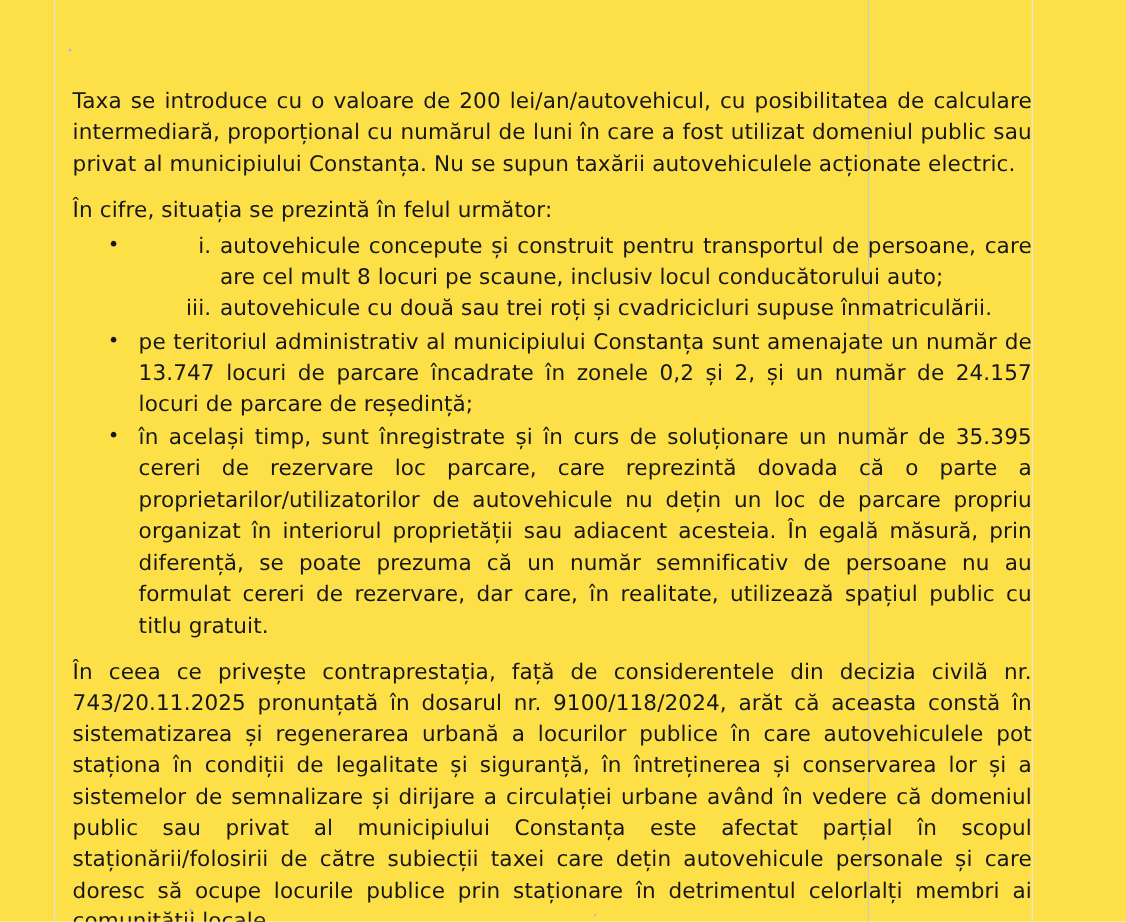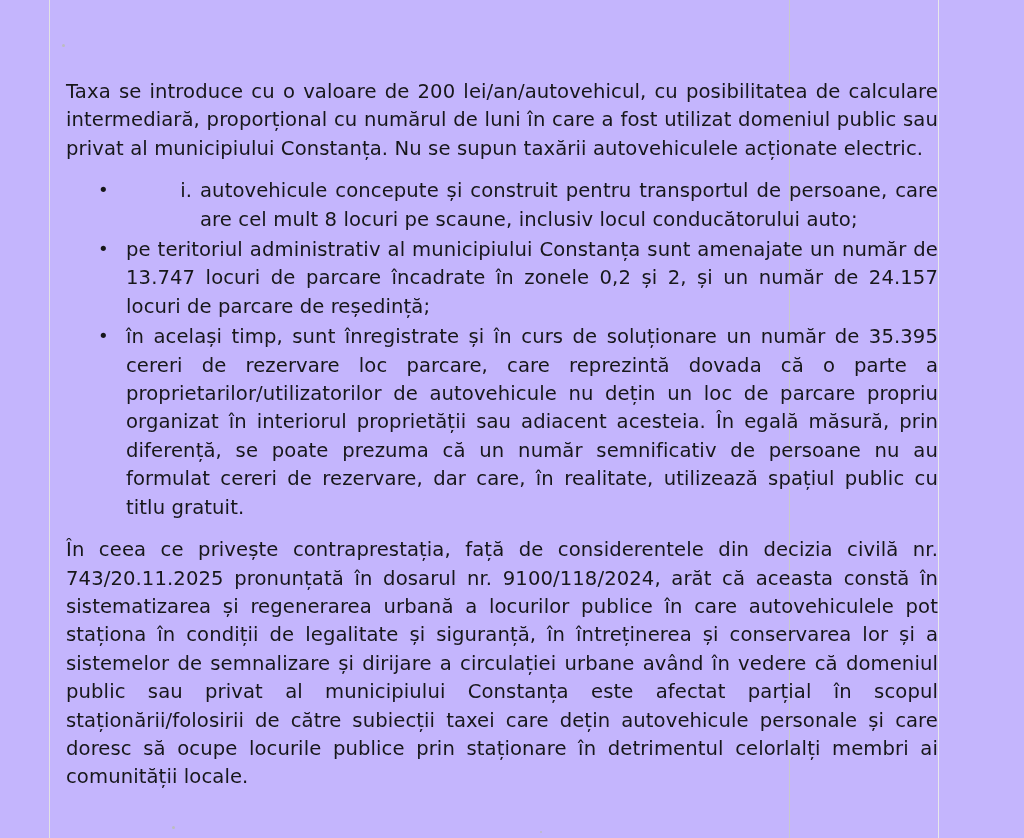--- a/index.html
+++ b/index.html
@@ -13,21 +13,21 @@
     overflow: hidden;
     font-family: "DejaVu Sans", sans-serif;
     color: #17171a;
   }
 
   
   .scan {
     position: relative;
     width: 1024px;
     height: 838px;
-    background: #c4b5fd;
+    background: #fde047;
   }
 
   
   .fold-line {
     position: absolute;
     top: 0;
     bottom: 0;
     width: 1px;
     background: #c9c9cc;
   }
@@ -115,29 +115,34 @@
   <div class="fold-line v3"></div>
 
   <div class="speck" style="left:62px; top:44px; width:3px; height:3px;"></div>
   <div class="speck" style="left:172px; top:826px; width:3px; height:3px;"></div>
   <div class="speck" style="left:540px; top:831px; width:2px; height:2px;"></div>
 
   <div class="doc">
 
     <p class="para">Taxa se introduce cu o valoare de 200 lei/an/autovehicul, cu posibilitatea de calculare intermediară, proporțional cu numărul de luni în care a fost utilizat domeniul public sau privat al municipiului Constanța. Nu se supun taxării autovehiculele acționate electric.</p>
 
+    <p class="para tight">În cifre, situația se prezintă în felul următor:</p>
 
     <ul class="bullets">
 
       <li>
         <span class="bullet-mark">•</span>
         <ol class="roman">
           <li>
             <span class="roman-mark">i.</span>
             <span class="blk">autovehicule concepute și construit pentru transportul de persoane, care are cel mult 8 locuri pe scaune, inclusiv locul conducătorului auto;</span>
+          </li>
+          <li>
+            <span class="roman-mark">iii.</span>
+            <span class="blk">autovehicule cu două sau trei roți și cvadricicluri supuse înmatriculării.</span>
           </li>
         </ol>
       </li>
 
       <li>
         <span class="bullet-mark">•</span>
         <span class="blk">pe teritoriul administrativ al municipiului Constanța sunt amenajate un număr de 13.747 locuri de parcare încadrate în zonele 0,2 și 2, și un număr de 24.157 locuri de parcare de reședință;</span>
       </li>
 
       <li>

